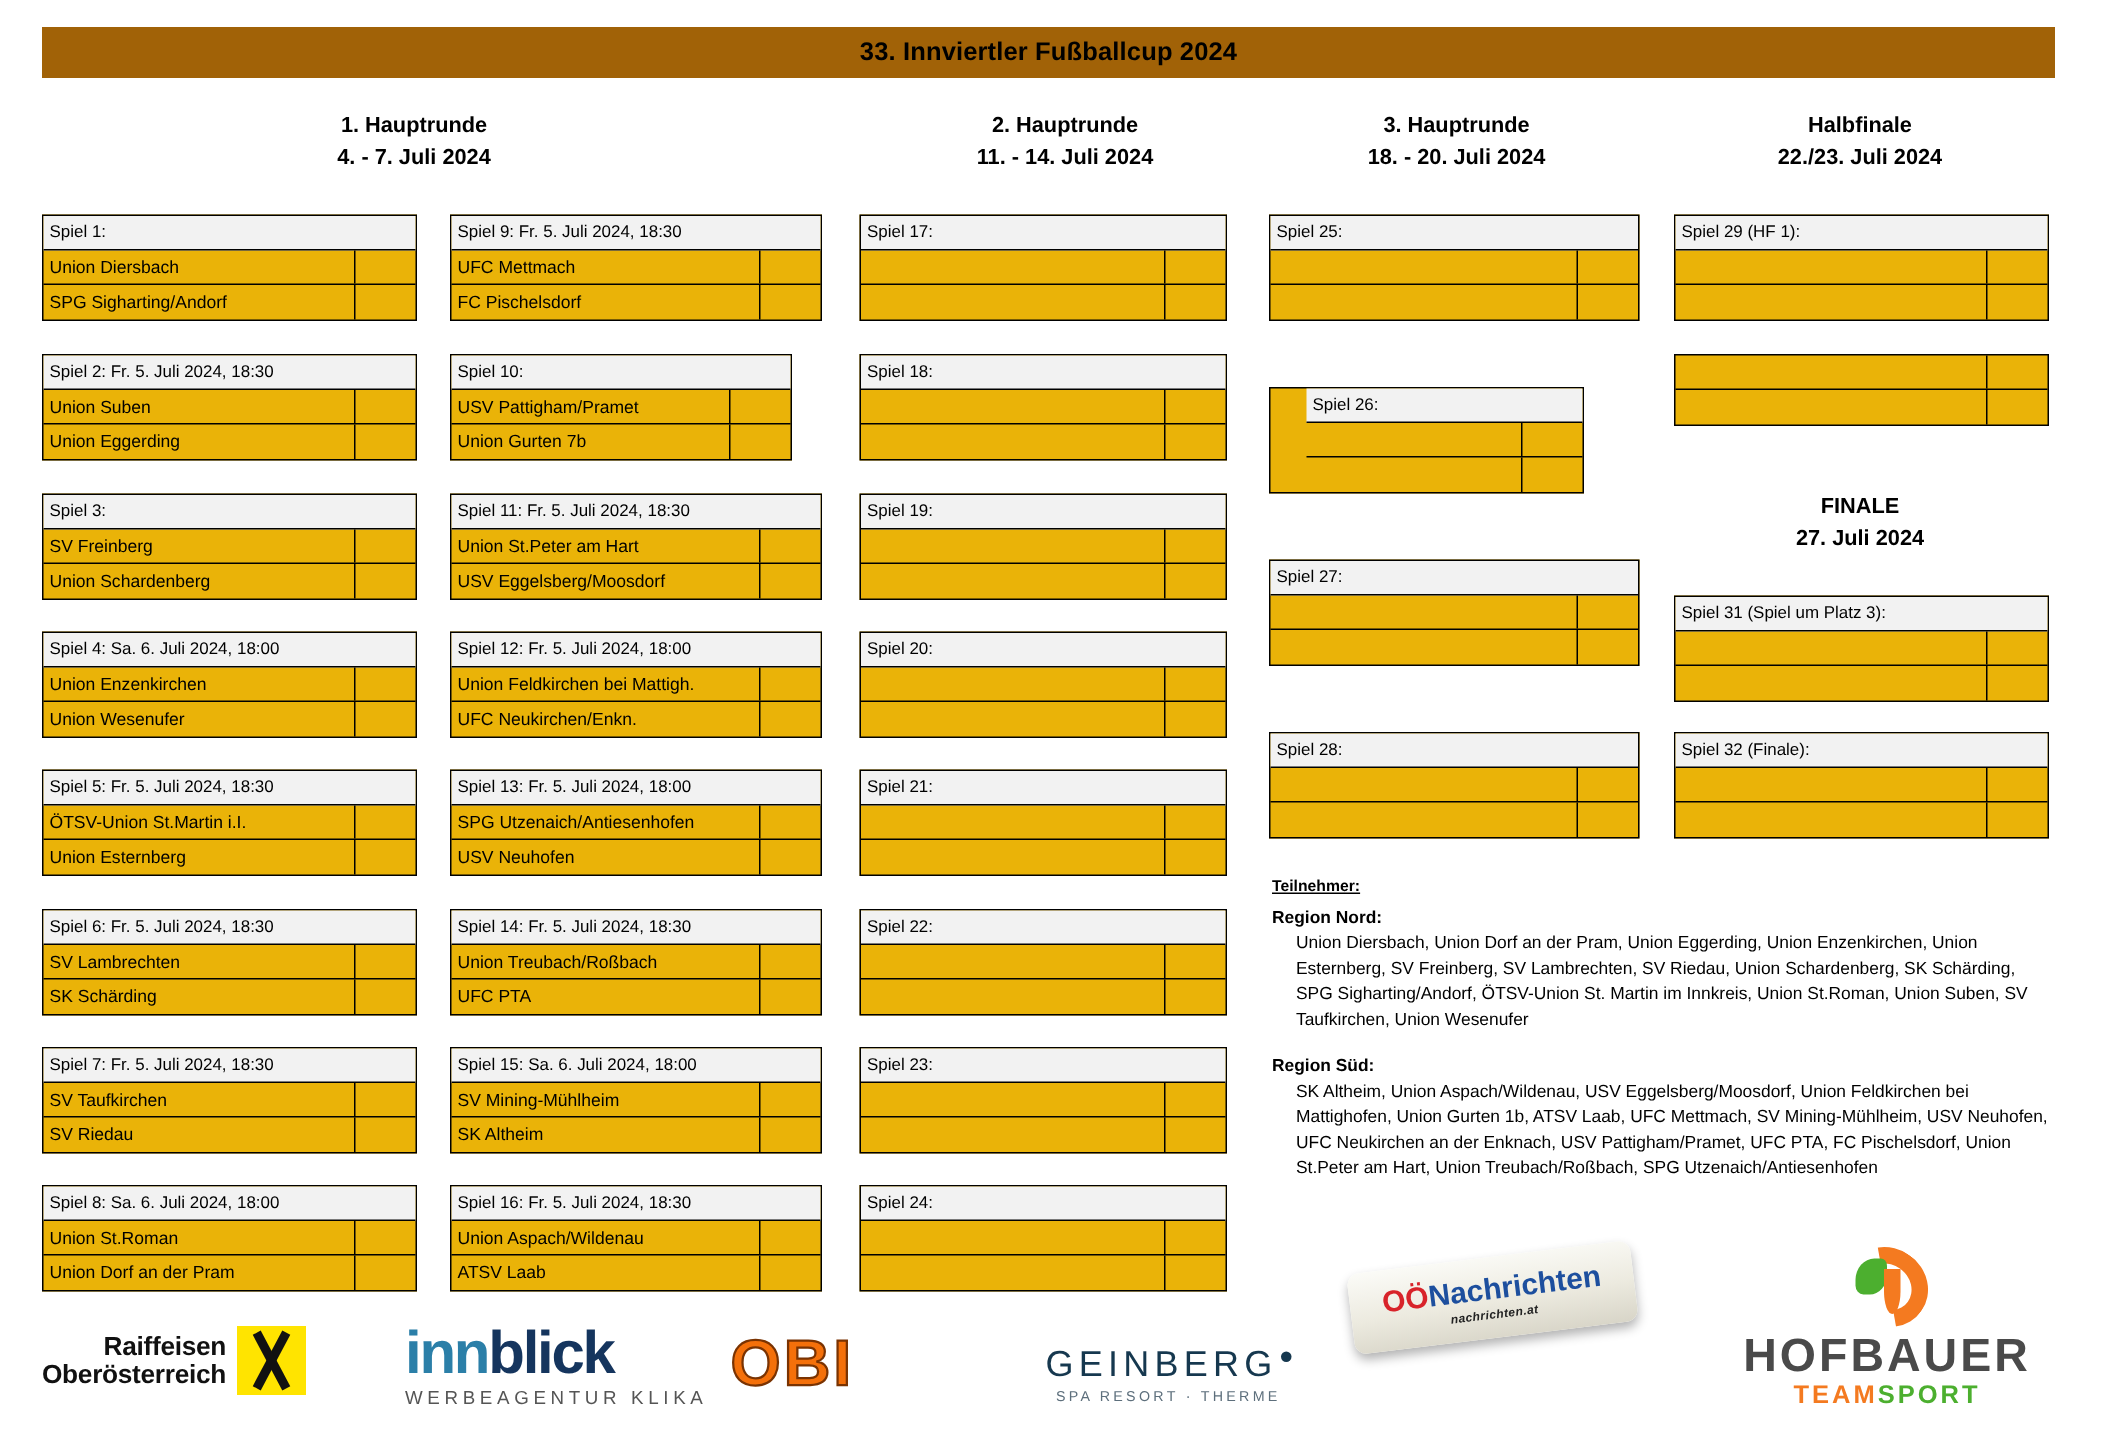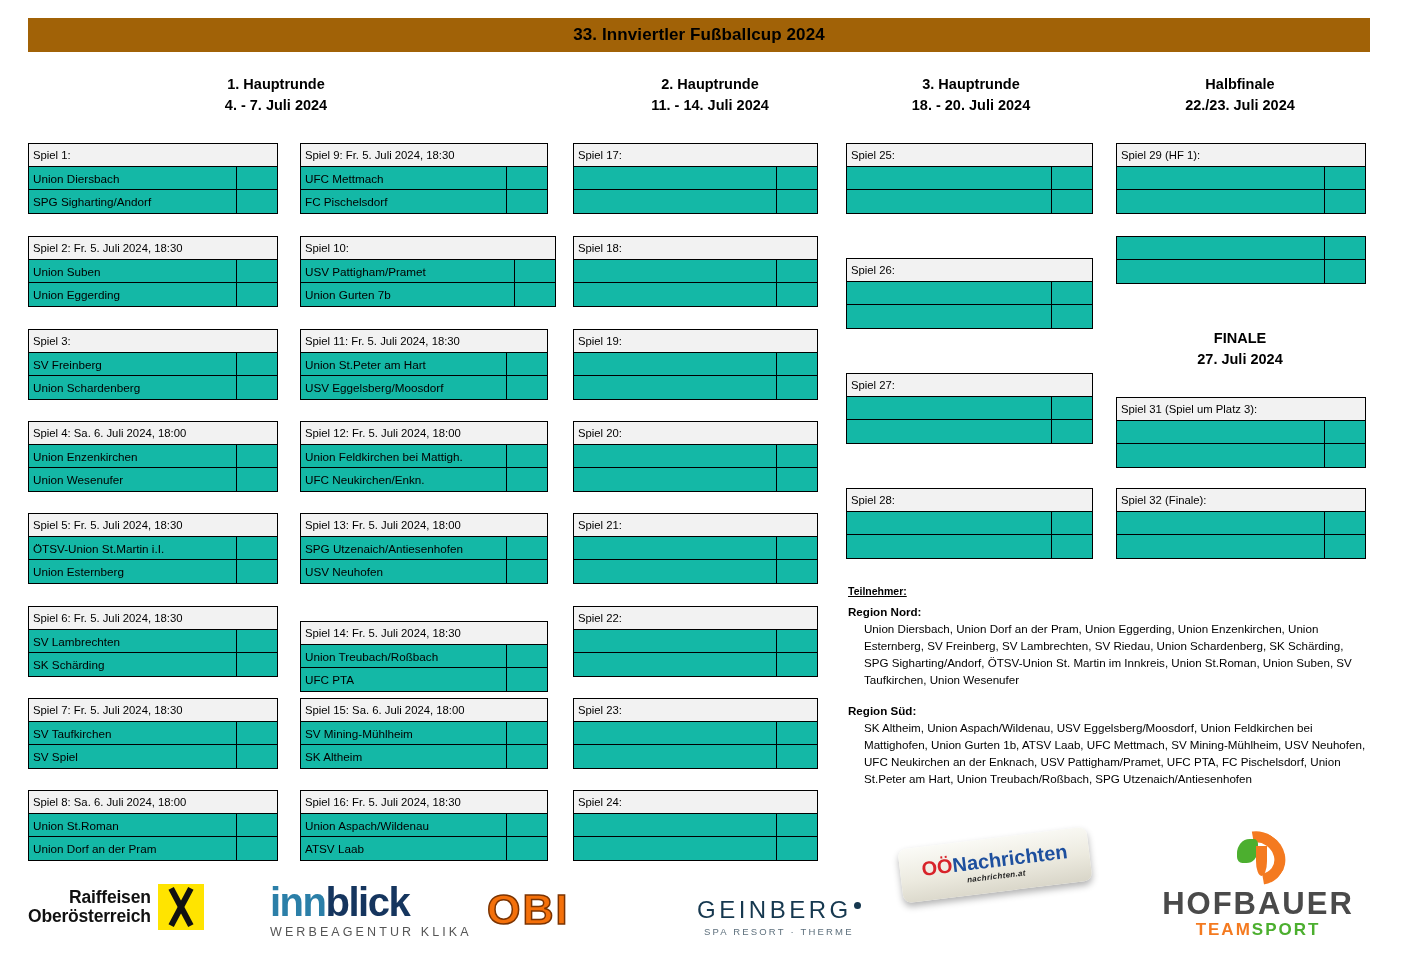--- a/index.html
+++ b/index.html
@@ -35,21 +35,21 @@
     font-size: 14.5px;
     font-weight: bold;
     line-height: 21px;
   }
   .round-head .rh-line { display: block; white-space: nowrap; }
 
   
   .match {
     position: absolute;
     border: 1.6px solid #000;
-    background: #14b8a6;
+    background: #eab308;
   }
   .match .m-head {
     height: 23px;
     background: #f2f2f2;
     border-bottom: 1.3px solid #000;
     display: flex; align-items: center;
     padding-left: 4px;
     font-size: 11.3px;
     white-space: nowrap;
     overflow: hidden;
@@ -307,21 +307,21 @@
           <div class="m-score"></div>
         </div>
       </div>
       <div class="match" style="left: 28px; top: 698px; width: 250px;">
         <div class="m-head">Spiel 7: Fr. 5. Juli 2024, 18:30</div>
         <div class="m-row">
           <div class="m-team">SV Taufkirchen</div>
           <div class="m-score"></div>
         </div>
         <div class="m-row last">
-          <div class="m-team">SV Spiel</div>
+          <div class="m-team">SV Riedau</div>
           <div class="m-score"></div>
         </div>
       </div>
       <div class="match" style="left: 28px; top: 790px; width: 250px;">
         <div class="m-head">Spiel 8: Sa. 6. Juli 2024, 18:00</div>
         <div class="m-row">
           <div class="m-team">Union St.Roman</div>
           <div class="m-score"></div>
         </div>
         <div class="m-row last">
@@ -333,21 +333,21 @@
         <div class="m-head">Spiel 9: Fr. 5. Juli 2024, 18:30</div>
         <div class="m-row">
           <div class="m-team">UFC Mettmach</div>
           <div class="m-score"></div>
         </div>
         <div class="m-row last">
           <div class="m-team">FC Pischelsdorf</div>
           <div class="m-score"></div>
         </div>
       </div>
-      <div class="match" style="left: 300px; top: 236px; width: 256px;">
+      <div class="match" style="left: 300px; top: 236px; width: 228px;">
         <div class="m-head">Spiel 10:</div>
         <div class="m-row">
           <div class="m-team">USV Pattigham/Pramet</div>
           <div class="m-score"></div>
         </div>
         <div class="m-row last">
           <div class="m-team">Union Gurten 7b</div>
           <div class="m-score"></div>
         </div>
       </div>
@@ -377,21 +377,21 @@
         <div class="m-head">Spiel 13: Fr. 5. Juli 2024, 18:00</div>
         <div class="m-row">
           <div class="m-team">SPG Utzenaich/Antiesenhofen</div>
           <div class="m-score"></div>
         </div>
         <div class="m-row last">
           <div class="m-team">USV Neuhofen</div>
           <div class="m-score"></div>
         </div>
       </div>
-      <div class="match" style="left: 300px; top: 621px; width: 248px;">
+      <div class="match" style="left: 300px; top: 606px; width: 248px;">
         <div class="m-head">Spiel 14: Fr. 5. Juli 2024, 18:30</div>
         <div class="m-row">
           <div class="m-team">Union Treubach/Roßbach</div>
           <div class="m-score"></div>
         </div>
         <div class="m-row last">
           <div class="m-team">UFC PTA</div>
           <div class="m-score"></div>
         </div>
       </div>
@@ -509,21 +509,21 @@
         <div class="m-head">Spiel 25:</div>
         <div class="m-row">
           <div class="m-team"></div>
           <div class="m-score"></div>
         </div>
         <div class="m-row last">
           <div class="m-team"></div>
           <div class="m-score"></div>
         </div>
       </div>
-      <div class="match" style="left: 846px; top: 258px; width: 247px;">
+      <div class="match" style="left: 846px; top: 258px; width: 210px; padding-left: 24px;">
         <div class="m-head">Spiel 26:</div>
         <div class="m-row">
           <div class="m-team"></div>
           <div class="m-score"></div>
         </div>
         <div class="m-row last">
           <div class="m-team"></div>
           <div class="m-score"></div>
         </div>
       </div>

